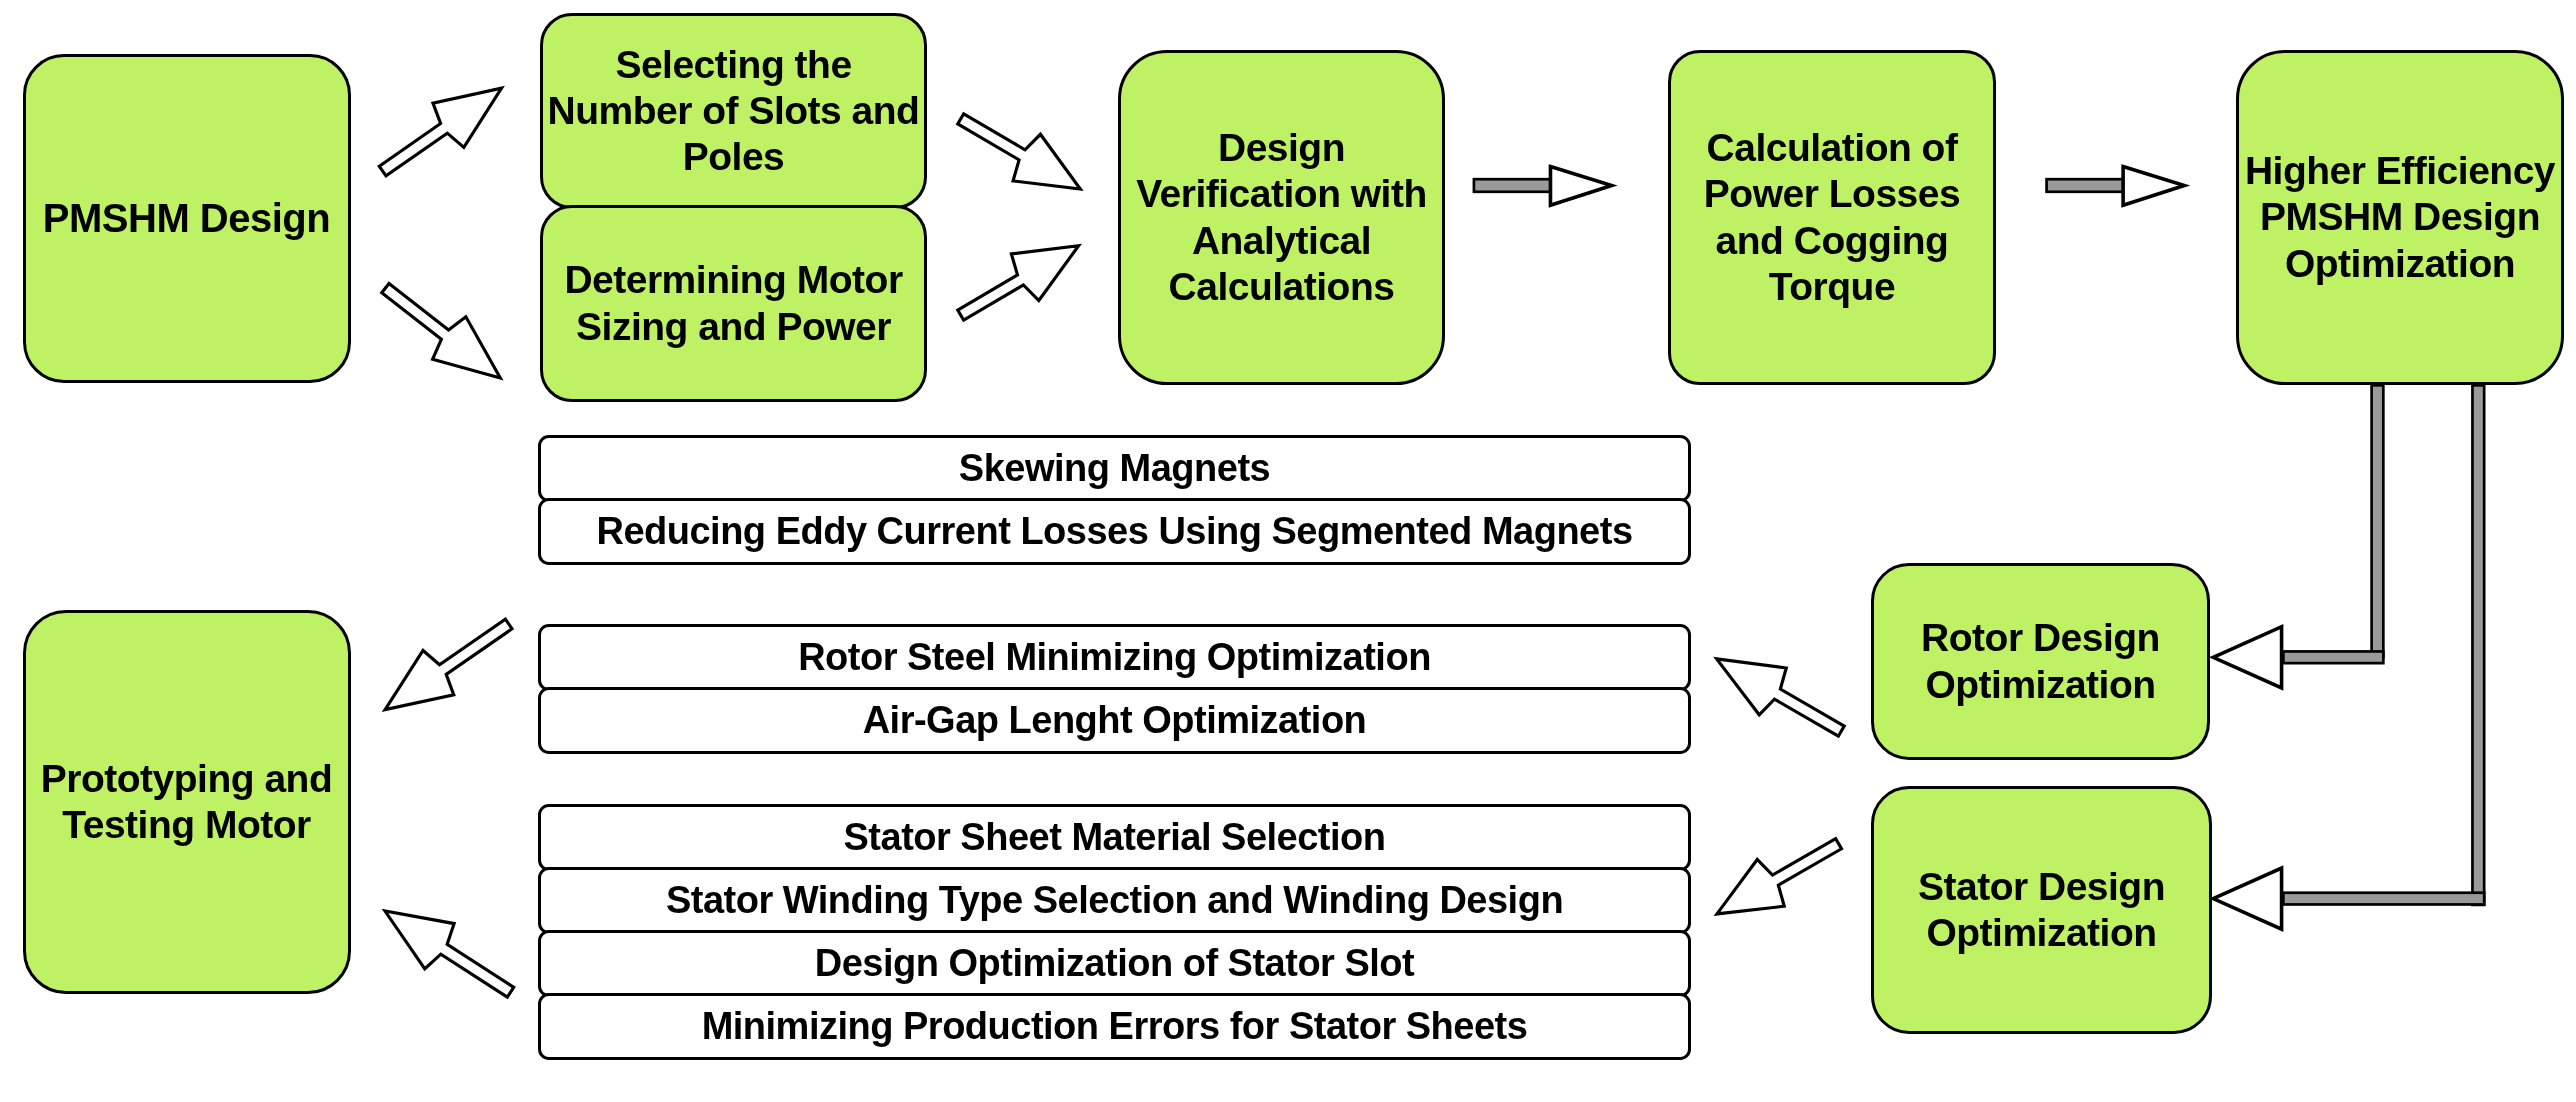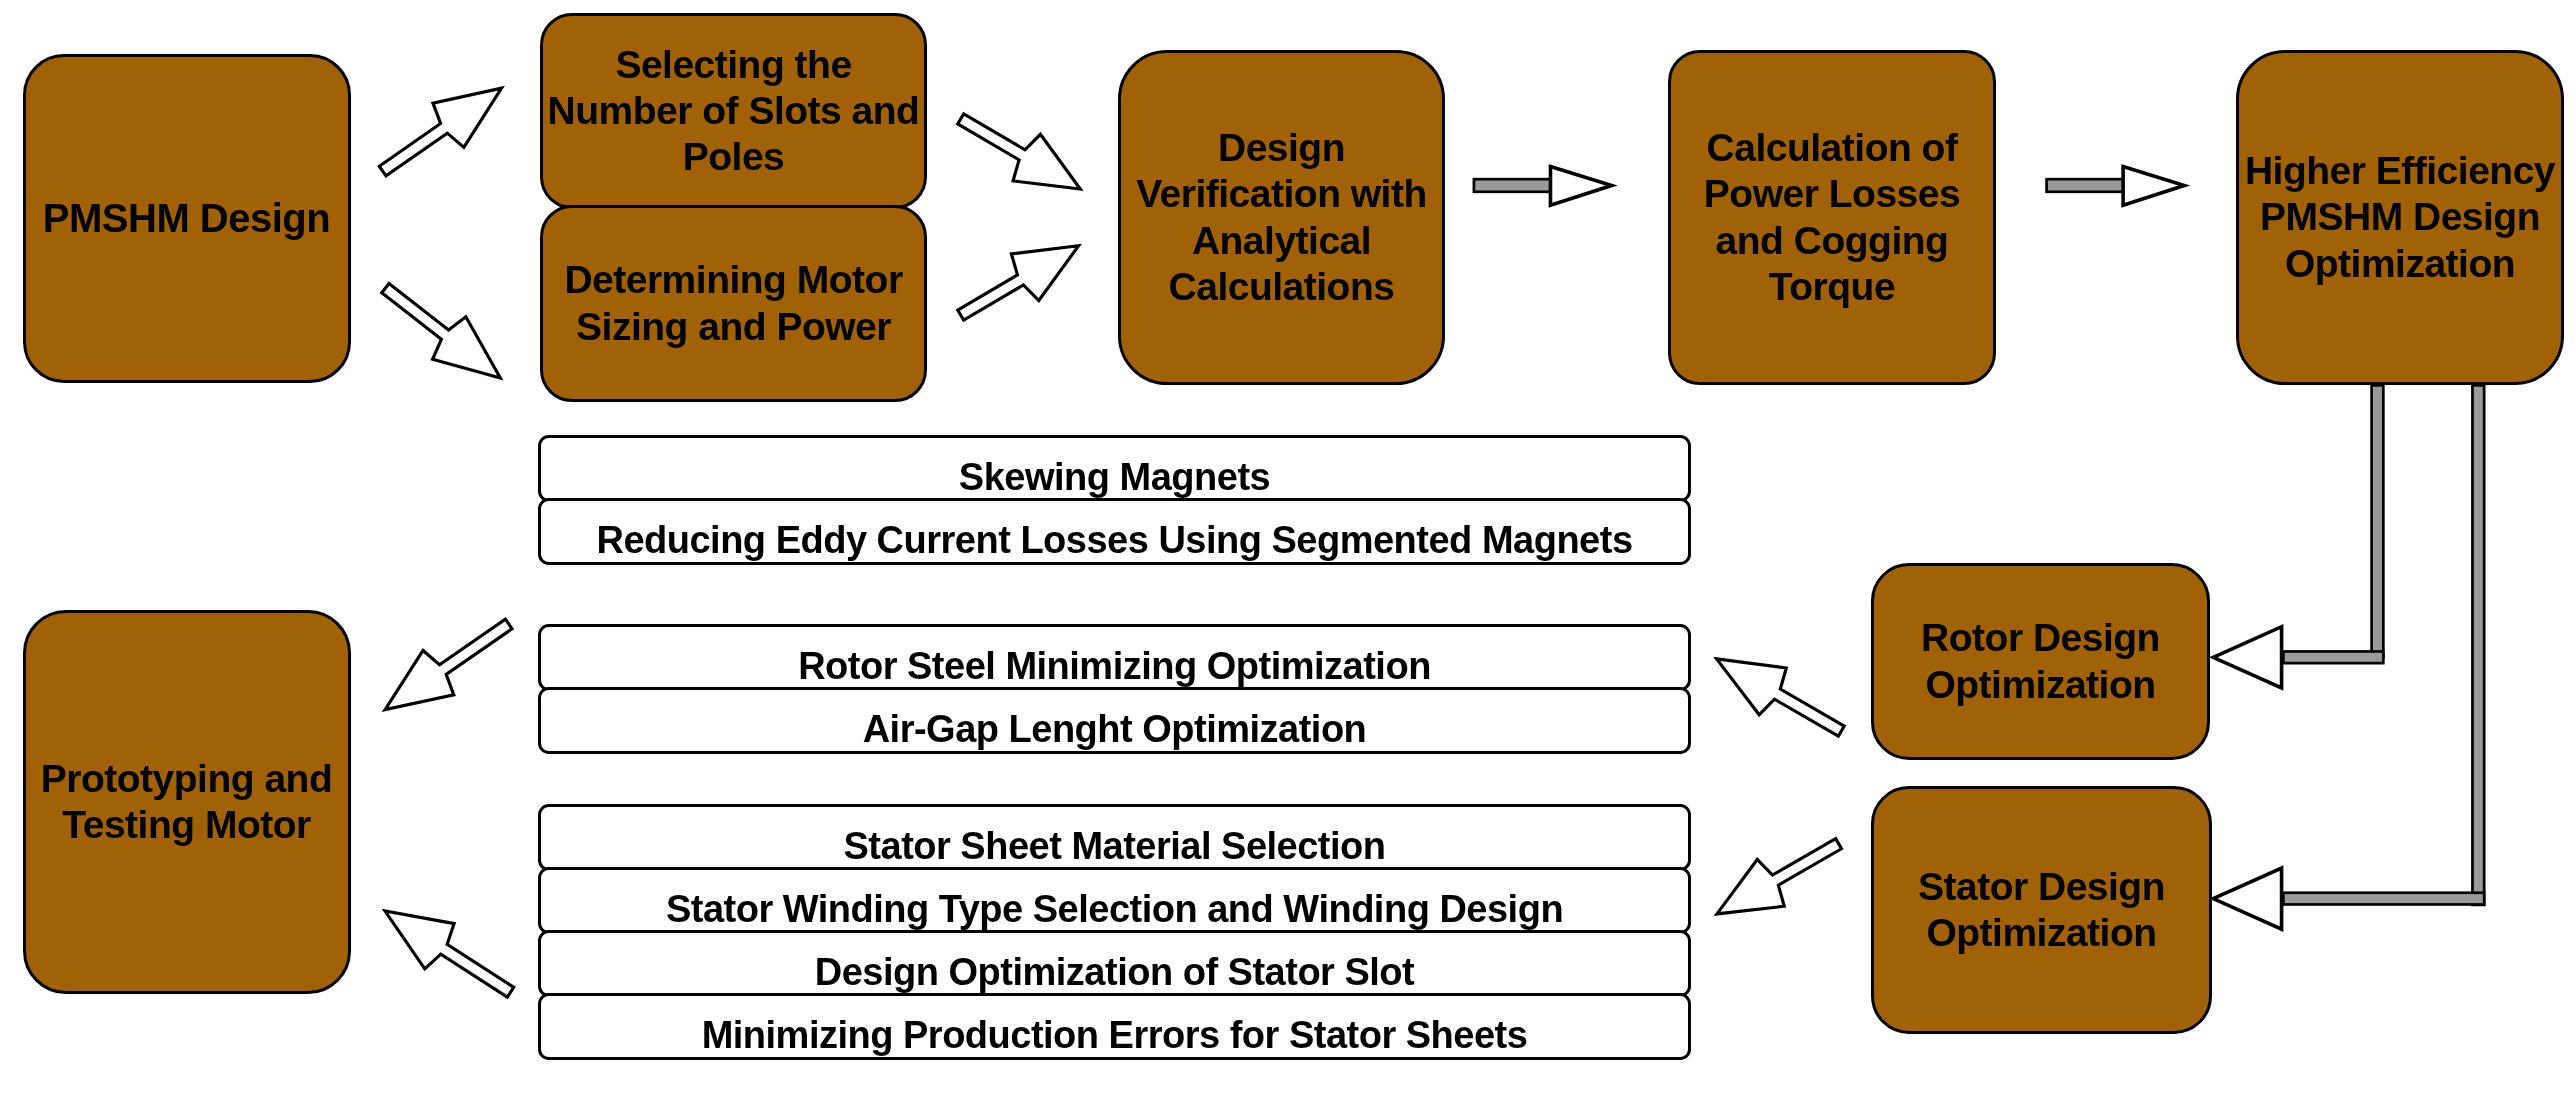--- a/index.html
+++ b/index.html
@@ -10,29 +10,29 @@
     font-family:"Liberation Sans", sans-serif;
     color:#000;
     overflow:hidden;
   }
   svg.wires{position:absolute;left:0;top:0;z-index:1;}
   .clip-arrow{fill:#ffffff;stroke:#000000;stroke-width:3.5;stroke-linejoin:miter;stroke-miterlimit:6;}
   .bar{fill:#9a9a9a;stroke:#000000;stroke-width:3;}
   .blk-head{fill:#ffffff;stroke:#000000;stroke-width:4;stroke-linejoin:miter;}
   .node{
     position:absolute;z-index:2;box-sizing:border-box;
-    border:3.6px solid #000;background:#a16207;
+    border:3.6px solid #000;background:#bef264;
     display:flex;align-items:center;justify-content:center;
     text-align:center;font-weight:bold;
   }
   .node .lbl{white-space:pre-line;line-height:1.18;letter-spacing:-0.5px;display:block;width:100%;}
   .row{
     position:absolute;z-index:2;box-sizing:border-box;
     border:3.6px solid #000;border-radius:10.8px;background:#fff;
-    display:flex;align-items:flex-end;justify-content:center;
+    display:flex;align-items:center;justify-content:center;
     text-align:center;font-weight:bold;font-size:38px;
     left:538px;width:1153px;height:67px;
   }
   .row .lbl{letter-spacing:-0.5px;}
   
   #n-pmshm      {left:22.5px;  top:54px;  width:328px;height:329px;border-radius:41px;font-size:40px;}
   #n-slots      {left:540px; top:12.6px;  width:387px;height:196px;border-radius:32px;font-size:39px;}
   #n-sizing     {left:540px; top:205px; width:387px;height:197px;border-radius:32px;font-size:39px;}
   #n-verif      {left:1118px;top:50px;  width:327px;height:335px;border-radius:49px;font-size:39px;}
   #n-losses     {left:1668px;top:50px;  width:328px;height:335px;border-radius:32px;font-size:39px;}

